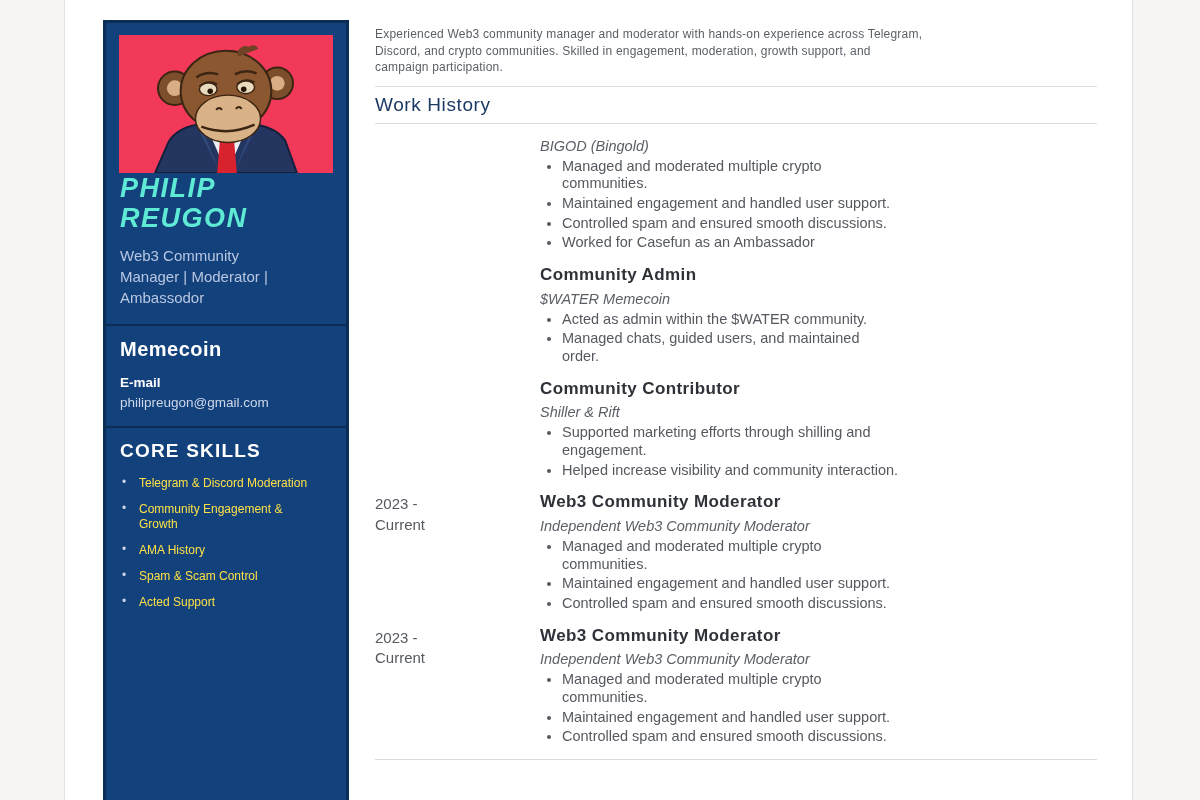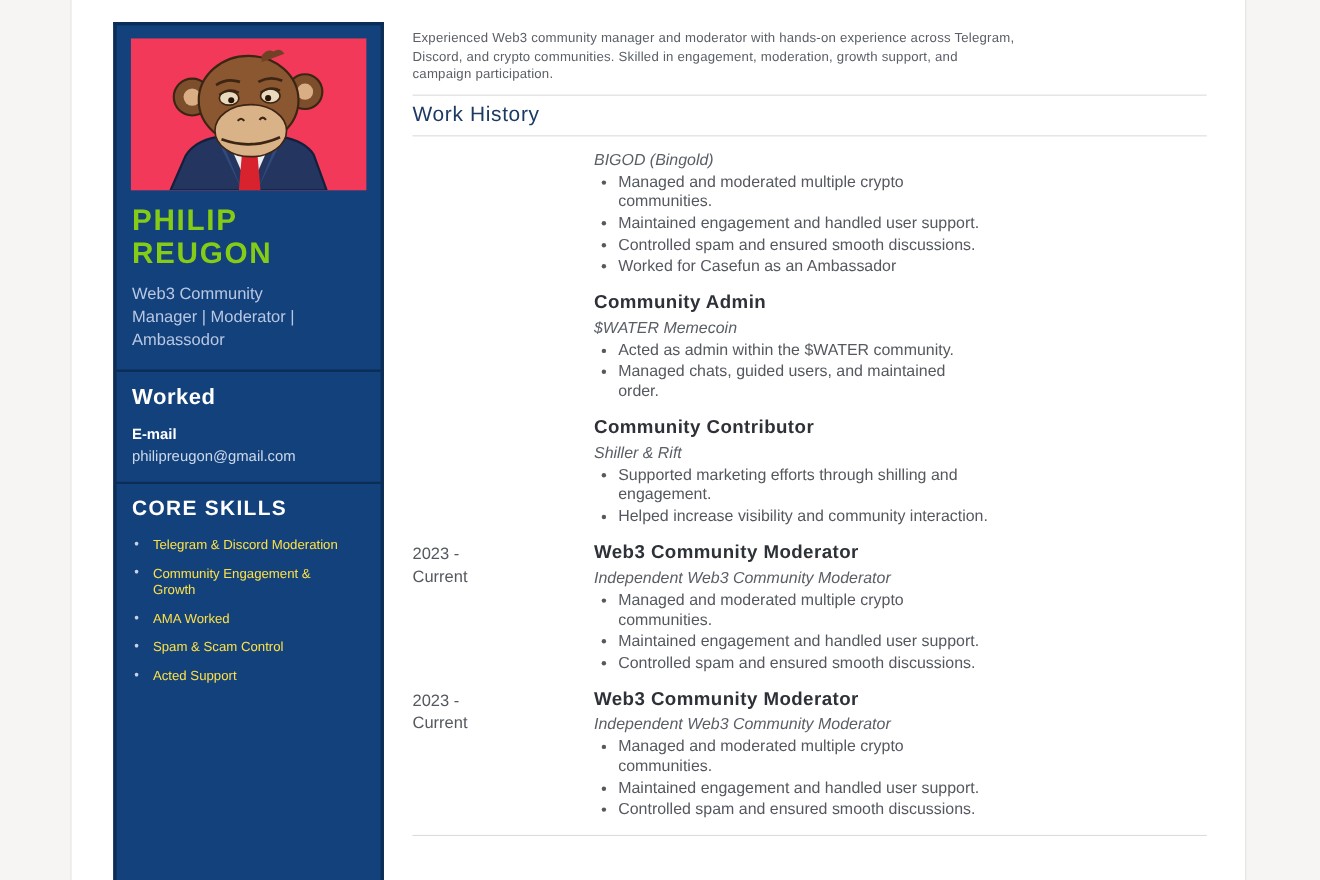--- a/index.html
+++ b/index.html
@@ -7,22 +7,22 @@
     font-family:"Liberation Sans", sans-serif; background:#f6f5f3; }
 
   .page { position:absolute; left:64px; top:0; width:1069px; height:800px;
     background:#ffffff; border-left:1px solid #e3e2e0; border-right:1px solid #e3e2e0; }
 
   
   .sidebar { position:absolute; left:38px; top:20px; width:246px; height:780px;
     background:#12417c; border:3px solid #0c2d55; border-bottom:none; }
   .photo { margin:12px 13px 0; height:138px; background:#f2395a; position:relative; overflow:hidden; }
   .photo svg { position:absolute; left:0; top:0; width:100%; height:100%; }
-  .name { margin:12px 14px 0; font-size:27px; font-weight:bold; color:#84cc16;
-    letter-spacing:1.5px; line-height:1.12; }
+  .name { margin:0 14px 0; font-size:27px; font-weight:bold; color:#5eead4;
+    letter-spacing:1.5px; line-height:1.12;font-style:italic; }
   .subtitle { margin:12px 14px 0; max-width:172px; font-size:15px; color:#b9c7e2; line-height:1.4; }
 
   .side-section { margin-top:16px; border-top:2px solid #0b2c54; padding:12px 14px 0; }
   .side-heading { font-size:20px; font-weight:bold; color:#ffffff; letter-spacing:0.5px; }
   .contact-label { margin-top:14px; font-size:13.5px; font-weight:bold; color:#ffffff; }
   .contact-value { margin-top:5px; font-size:13.5px; color:#ccd8ea; }
 
   .skills-heading { letter-spacing:1.2px; font-size:19px; }
   .skills-list { list-style:none; margin-top:14px; }
   .skills-list li { position:relative; padding-left:19px; margin-bottom:11px;
@@ -94,31 +94,31 @@
 
         <path d="M80,43 q10,-7 22,-3" stroke="#3c2512" stroke-width="2.5" fill="none"></path>
         <path d="M119,40 q11,-6 22,-1" stroke="#3c2512" stroke-width="2.5" fill="none"></path>
       </svg>
     </div>
 
     <h1 class="name">PHILIP REUGON</h1>
     <div class="subtitle">Web3 Community Manager | Moderator | Ambassodor</div>
 
     <div class="side-section">
-      <div class="side-heading">Worked</div>
+      <div class="side-heading">Memecoin</div>
       <div class="contact-label">E-mail</div>
       <div class="contact-value">philipreugon@gmail.com</div>
     </div>
 
     <div class="side-section">
       <div class="side-heading skills-heading">CORE SKILLS</div>
       <ul class="skills-list">
           <li>Telegram &amp; Discord Moderation</li>
           <li>Community Engagement &amp; Growth</li>
-          <li>AMA Worked</li>
+          <li>AMA History</li>
           <li>Spam &amp; Scam Control</li>
           <li>Acted Support</li>
         </ul>
     </div>
 
   </aside>
 
   <main class="main">
 
     <p class="summary">Experienced Web3 community manager and moderator with hands-on experience across Telegram, Discord, and crypto communities. Skilled in engagement, moderation, growth support, and campaign participation.</p>

